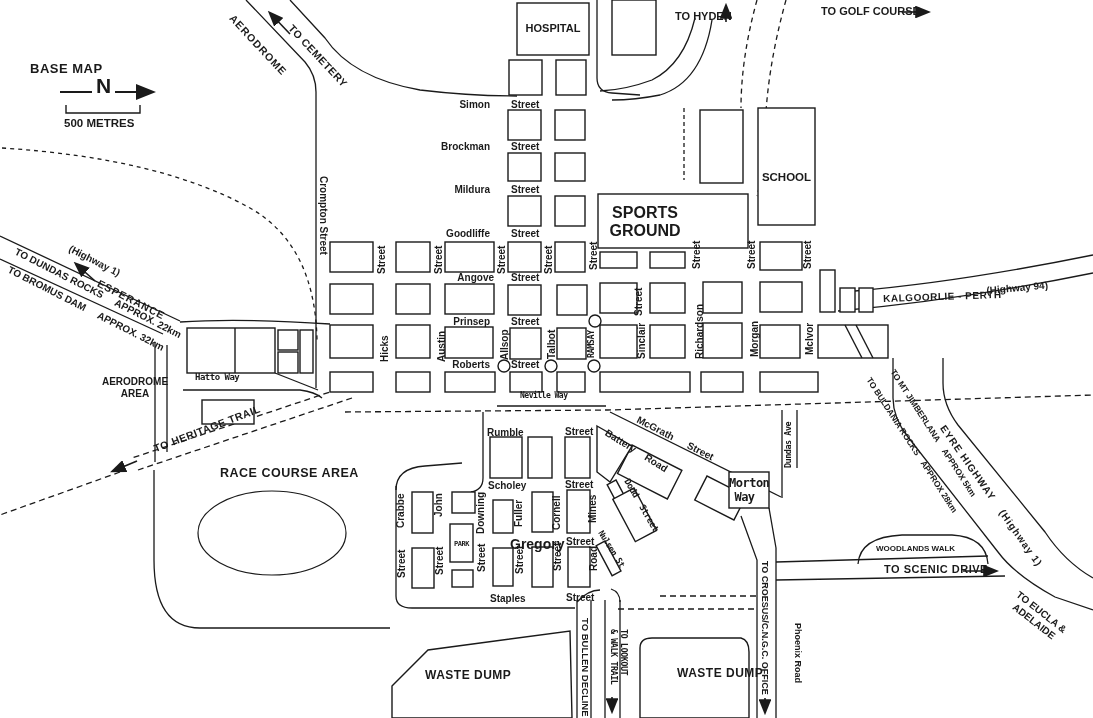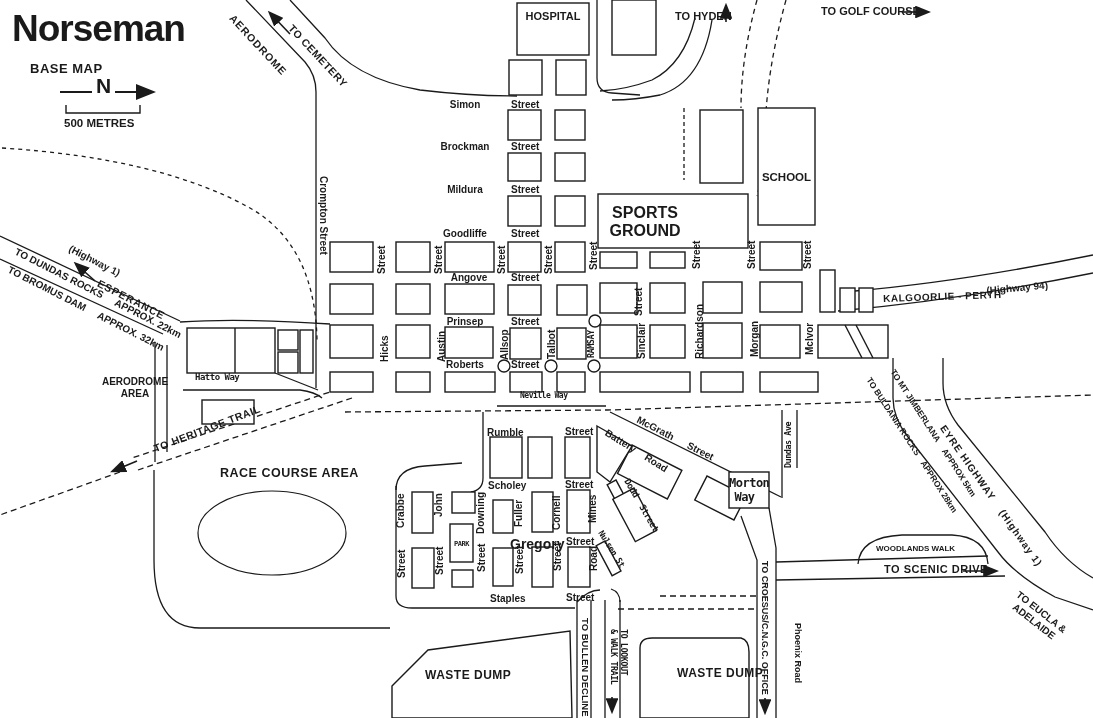--- a/index.html
+++ b/index.html
@@ -2,21 +2,21 @@
 <html><head>
 <meta charset="utf-8">
 <style>
   html,body{margin:0;padding:0;background:#fff}
   #map{position:relative;width:1093px;height:718px;background:#fff;overflow:hidden;
        font-family:"Liberation Sans",sans-serif;color:#1a1a1a}
   #map svg{position:absolute;left:0;top:0}
   .L{position:absolute;font-weight:bold;font-size:10.5px;line-height:1.15;white-space:nowrap;
      transform-origin:0 0;color:#1a1a1a}
   .c{text-align:center}
-  .r{text-align:center}
+  .r{text-align:right}
   .sq{font-family:"DejaVu Sans Mono","Liberation Mono",monospace;letter-spacing:-0.5px}
   .fx{display:inline-flex}
 </style>
 </head>
 <body>
 
 <div id="map">
 
 <svg width="1093" height="718" viewBox="0 0 1093 718">
   <defs>
@@ -191,26 +191,25 @@
     <line x1="290" y1="34" x2="270" y2="13" marker-end="url(#ah)"></line>
     <line x1="95" y1="281" x2="76" y2="264" marker-end="url(#ah)"></line>
     <line x1="726" y1="22" x2="726" y2="6" marker-end="url(#ah)"></line>
     <line x1="902" y1="12" x2="928" y2="12" marker-end="url(#ah)"></line>
     <line x1="963" y1="571" x2="996" y2="571" marker-end="url(#ah)"></line>
     <line x1="765" y1="698" x2="765" y2="712" marker-end="url(#ah)"></line>
     <line x1="612" y1="697" x2="612" y2="711" marker-end="url(#ah)"></line>
   </g>
 </svg>
 
-  <div class="L" style="left:12px;top:8px;font-size:37px;letter-spacing:-1px">Norseman</div>
   <div class="L" style="left:30px;top:62px;font-size:13px;letter-spacing:.5px">BASE MAP</div>
   <div class="L" style="left:92px;top:74px;font-size:21px;background:#fff;padding:0 4px">N</div>
   <div class="L" style="left:64px;top:117px;font-size:11.5px">500 METRES</div>
 
-  <div class="L c" style="left:517px;top:10px;width:72px;font-size:11px">HOSPITAL</div>
+  <div class="L c" style="left:517px;top:22px;width:72px;font-size:11px">HOSPITAL</div>
   <div class="L c" style="left:758px;top:171px;width:57px;font-size:11.5px">SCHOOL</div>
   <div class="L c" style="left:600px;top:204px;width:90px;font-size:16px">
     <span>SPORTS</span><br>
     <span>GROUND</span>
   </div>
   <div class="L c" style="left:100px;top:376px;width:70px;font-size:10px">
     <span>AERODROME</span><br>
     <span>AREA</span>
   </div>
   <div class="L" style="left:220px;top:466px;font-size:12.5px;letter-spacing:.5px">RACE COURSE AREA</div>

